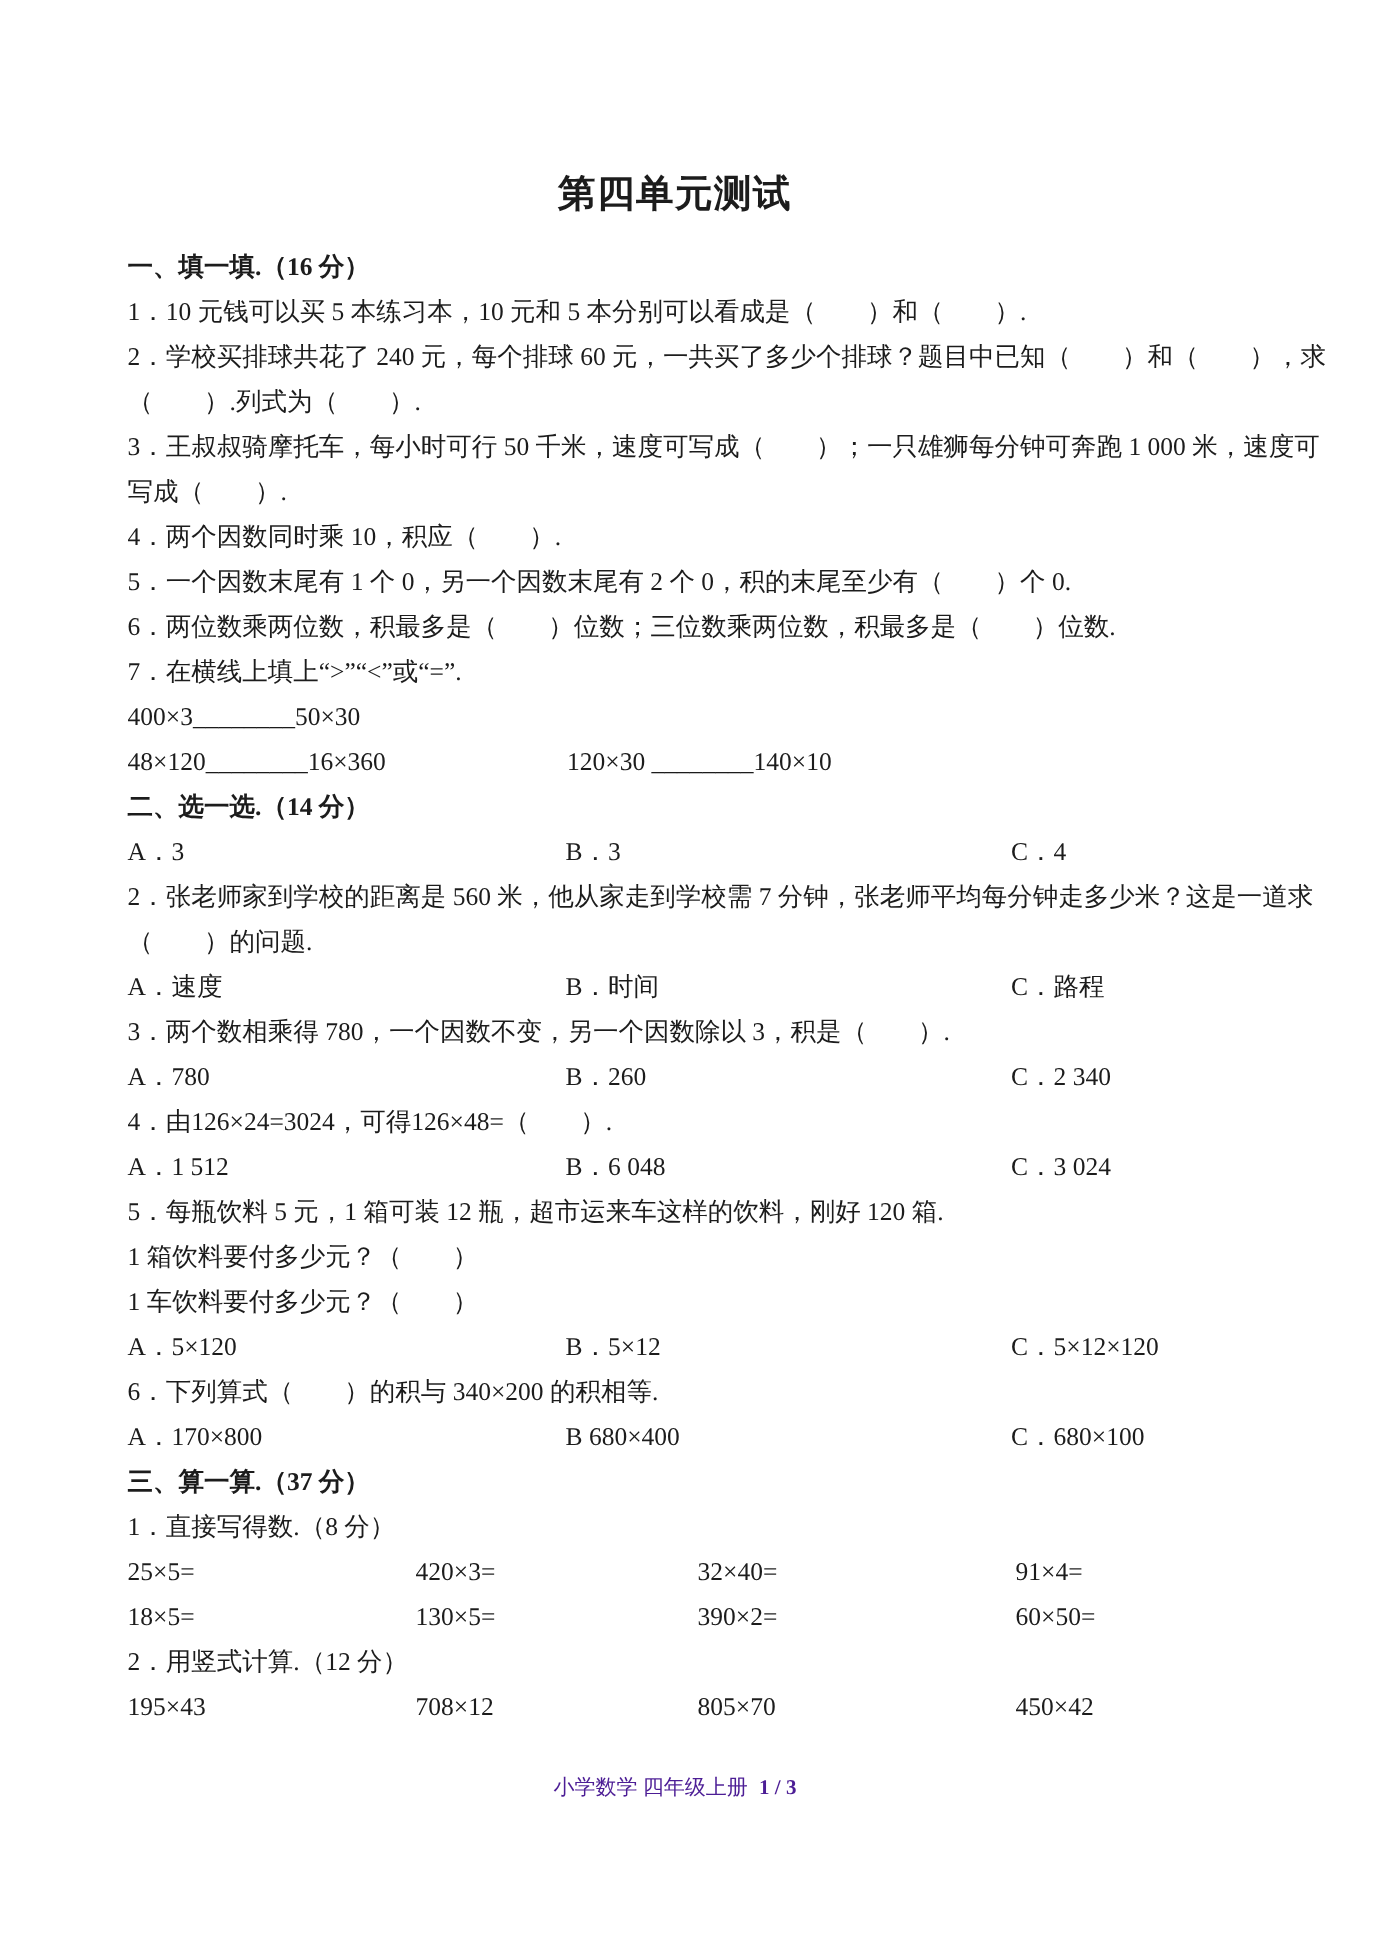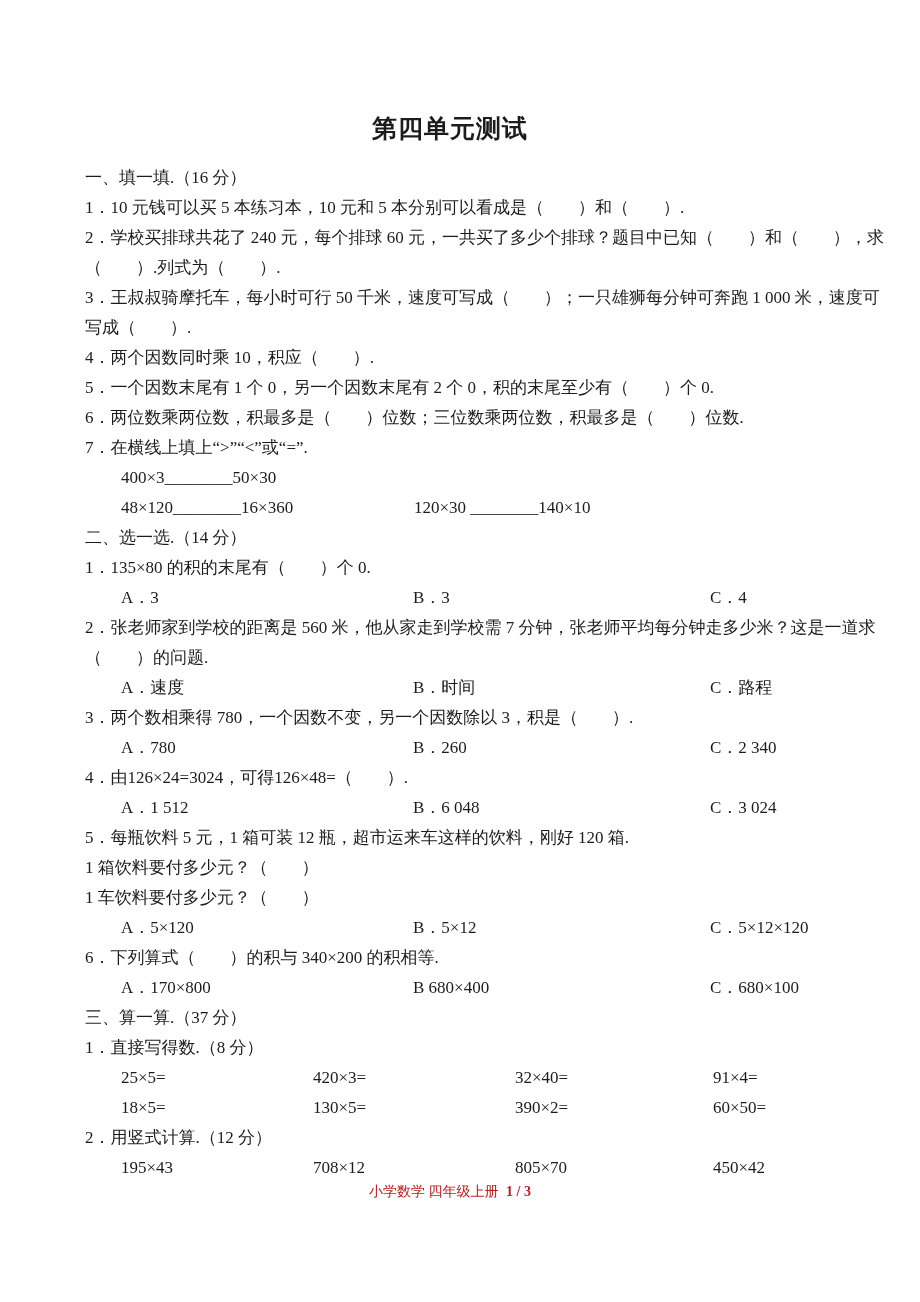--- a/index.html
+++ b/index.html
@@ -33,48 +33,47 @@
     right: 55px;
   }
   .line {
     position: relative;
     height: 30px;
     line-height: 30px;
     font-size: 17px;
     white-space: nowrap;
   }
   .line.heading {
-    font-weight: 400;
+    font-weight: 700;
     font-size: 17px;
   }
   .line span {
     position: absolute;
     top: 0;
-    margin-left: 36px;
   }
   
   .row2 .c0 { left: 0; }
   .row2 .c1 { left: 293px; }
   
   .row3 .c0 { left: 0; }
   .row3 .c1 { left: 292px; }
   .row3 .c2 { left: 589px; }
   
   .row4 .c0 { left: 0; }
   .row4 .c1 { left: 192px; text-align: right; }
-  .row4 .c2 { left: 394px; }
+  .row4 .c2 { left: 380px; }
   .row4 .c3 { left: 592px; text-align: right; }
   .doc-footer {
     position: absolute;
     top: 1183px;
     left: 0;
     width: 100%;
     text-align: center;
     font-size: 14px;
-    color: #b91c1c;
+    color: #4c1d95;
   }
   .doc-footer .page-num {
     font-weight: 700;
     margin-left: 4px;
   }
 </style>
 </head>
 <body>
 
 <div class="page">
@@ -92,21 +91,20 @@
       <div class="line">6．两位数乘两位数，积最多是（　　）位数；三位数乘两位数，积最多是（　　）位数.</div>
       <div class="line">7．在横线上填上“&gt;”“&lt;”或“=”.</div>
       <div class="line row2">
         <span class="c0">400×3________50×30</span>
       </div>
       <div class="line row2">
         <span class="c0">48×120________16×360</span>
         <span class="c1">120×30 ________140×10</span>
       </div>
       <div class="line heading">二、选一选.（14 分）</div>
-      <div class="line">1．135×80 的积的末尾有（　　）个 0.</div>
       <div class="line row3">
         <span class="c0">A．3</span>
         <span class="c1">B．3</span>
         <span class="c2">C．4</span>
       </div>
       <div class="line">2．张老师家到学校的距离是 560 米，他从家走到学校需 7 分钟，张老师平均每分钟走多少米？这是一道求</div>
       <div class="line">（　　）的问题.</div>
       <div class="line row3">
         <span class="c0">A．速度</span>
         <span class="c1">B．时间</span>

